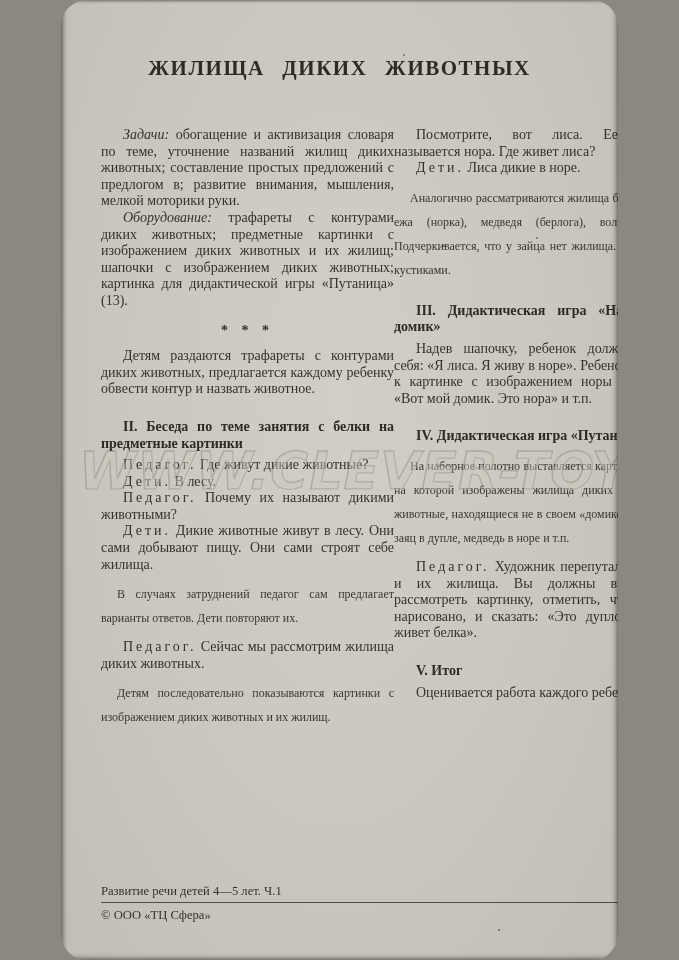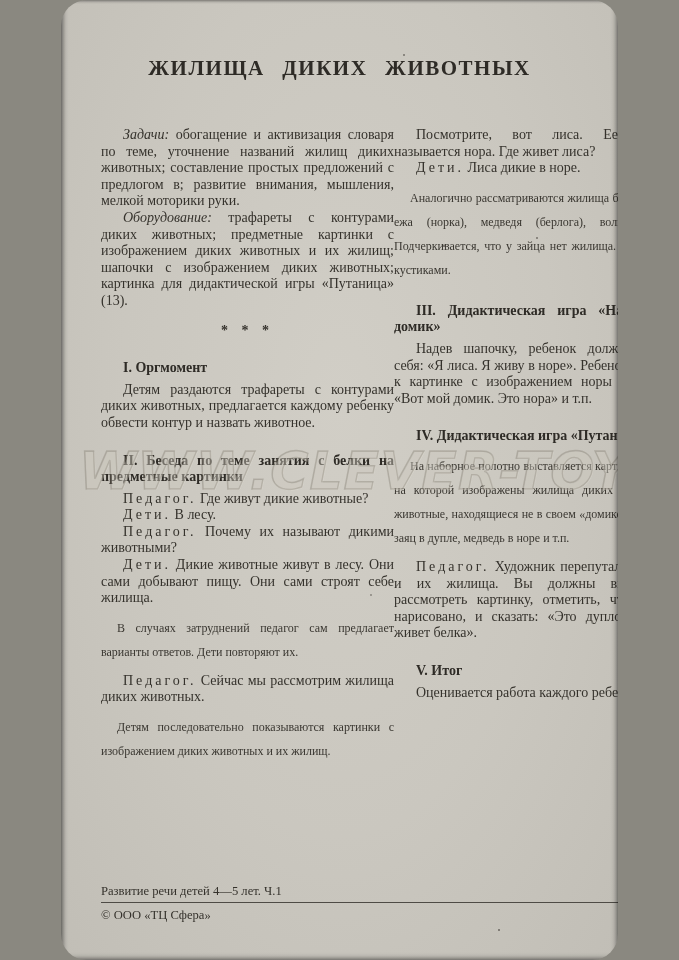--- a/index.html
+++ b/index.html
@@ -76,21 +76,20 @@
 <div class="page">
 
   <h1 class="title">ЖИЛИЩА ДИКИХ ЖИВОТНЫХ</h1>
 
   <div class="columns">
 
     <div class="col">
       <p class="para"><em class="lead">Задачи:</em><span> обогащение и активизация словаря по теме, уточнение названий жилищ диких животных; составление простых предложений с предлогом в; развитие внимания, мышления, мелкой моторики руки.</span></p>
       <p class="para"><em class="lead">Оборудование:</em><span> трафареты с контурами диких животных; предметные картинки с изображением диких животных и их жилищ; шапочки с изображением диких животных; картинка для дидактической игры «Путаница» (13).</span></p>
       <p class="separator">* * *</p>
-      <h3 class="heading">I. Оргмомент</h3>
       <p class="para">Детям раздаются трафареты с контурами диких животных, предлагается каждому ребенку обвести контур и назвать животное.</p>
       <h3 class="heading">II. Беседа по теме занятия с белки на предметные картинки</h3>
       <p class="dialog"><span class="speaker">Педагог.</span><span> Где живут дикие животные?</span></p>
       <p class="dialog"><span class="speaker">Дети.</span><span> В лесу.</span></p>
       <p class="dialog"><span class="speaker">Педагог.</span><span> Почему их называют дикими животными?</span></p>
       <p class="dialog"><span class="speaker">Дети.</span><span> Дикие животные живут в лесу. Они сами добывают пищу. Они сами строят себе жилища.</span></p>
       <p class="note">В случаях затруднений педагог сам предлагает варианты ответов. Дети повторяют их.</p>
       <p class="dialog"><span class="speaker">Педагог.</span><span> Сейчас мы рассмотрим жилища диких животных.</span></p>
       <p class="note">Детям последовательно показываются картинки с изображением диких животных и их жилищ.</p>
     </div>

